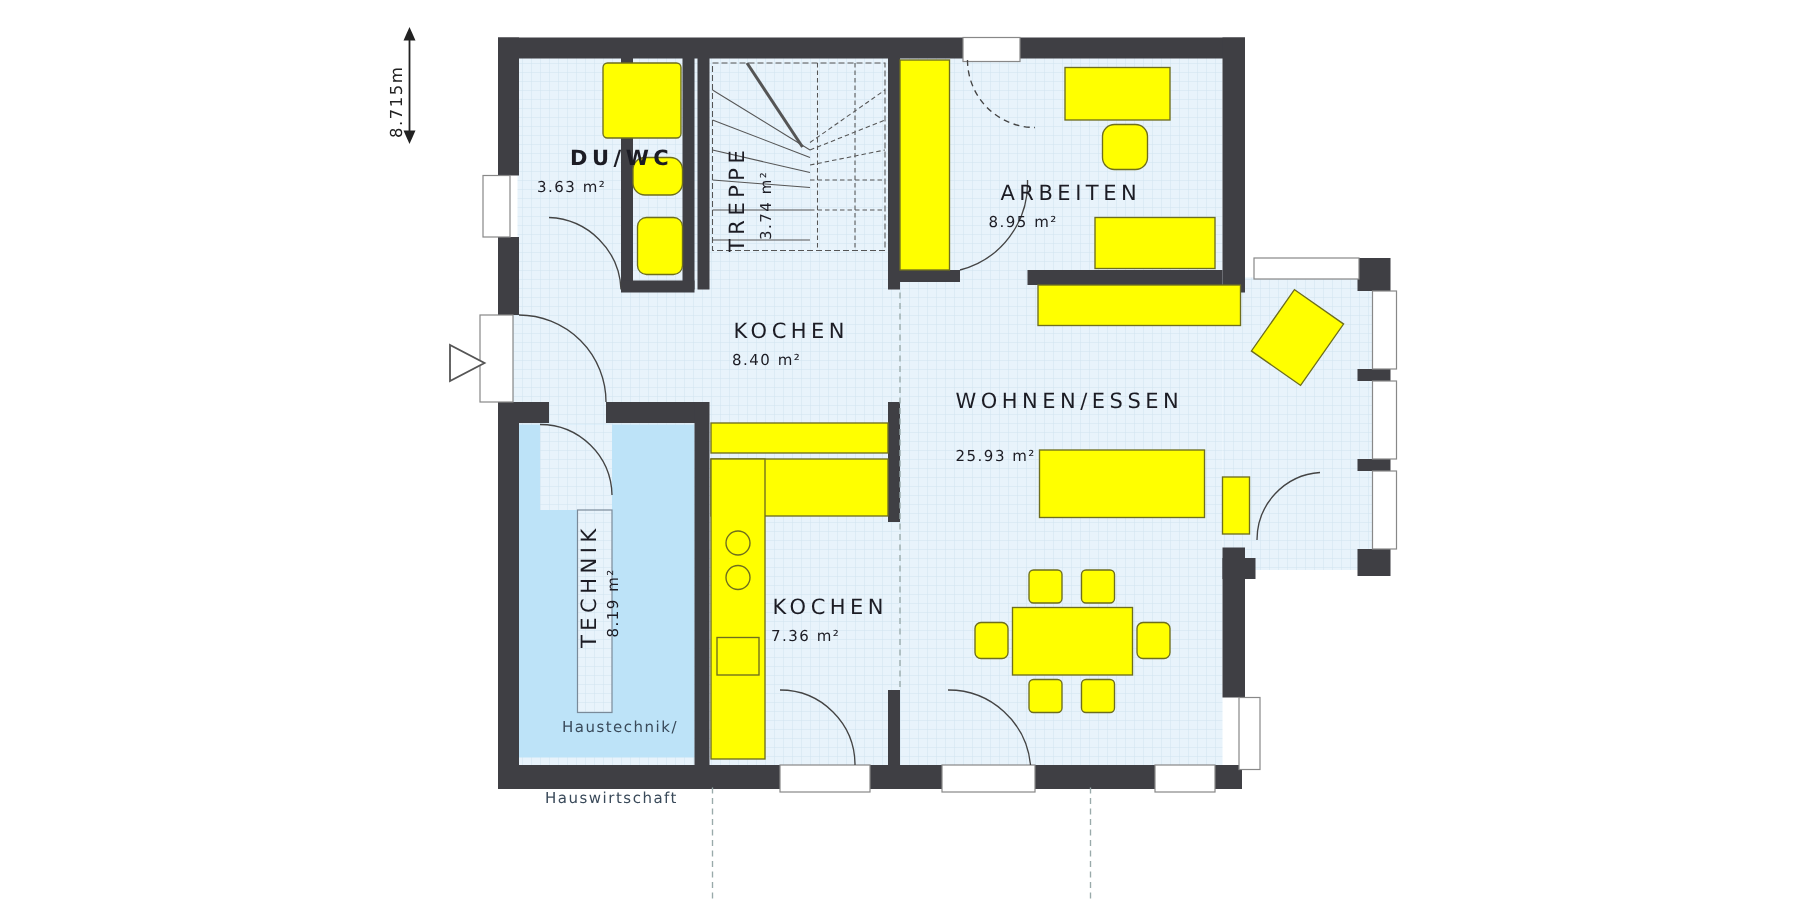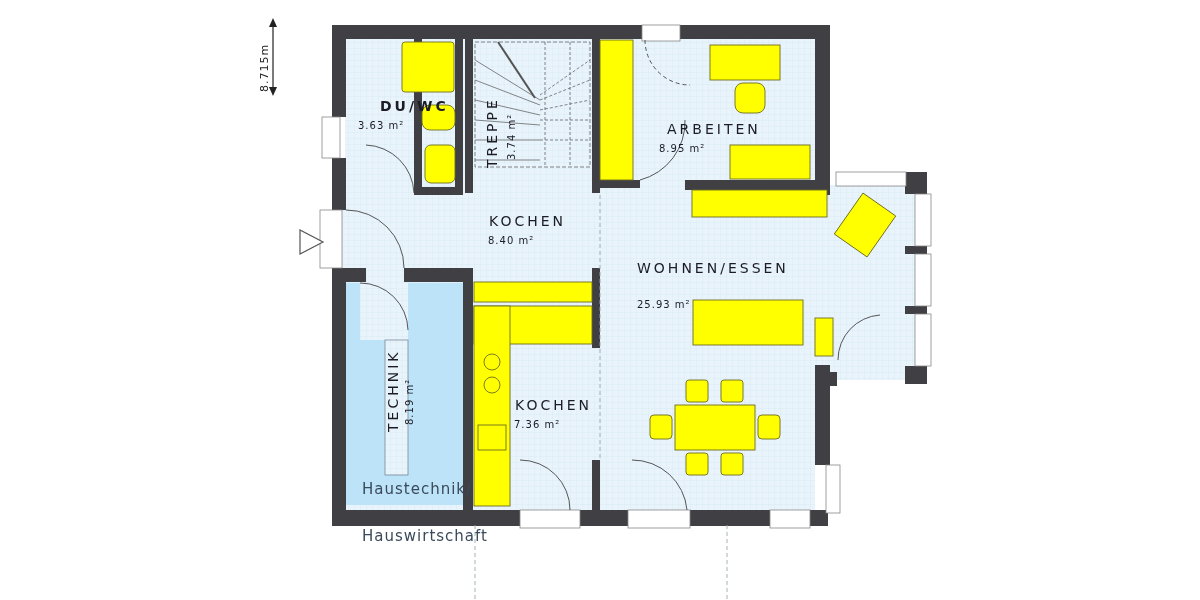--- a/index.html
+++ b/index.html
@@ -1,20 +1,20 @@
 <!DOCTYPE html>
 <html><head>
 <meta charset="utf-8">
 <style>
   html, body { margin: 0; padding: 0; }
   body { width: 1200px; height: 600px; background: #ffffff; position: relative; overflow: hidden; font-family: "DejaVu Sans", sans-serif; }
   .plan { position: absolute; left: 0; top: 0; width: 1200px; height: 600px; }
   .lbl { position: absolute; color: #1c1c24; letter-spacing: 3px; font-size: 14px; font-weight: normal; white-space: nowrap; }
   .area { position: absolute; color: #1c1c24; letter-spacing: 1px; font-size: 10px; white-space: nowrap; }
-  .sub { position: absolute; color: #3a4a5a; letter-spacing: 1px; font-size: 15px; white-space: nowrap; text-align: right; }
+  .sub { position: absolute; color: #3a4a5a; letter-spacing: 1px; font-size: 10px; white-space: nowrap; text-align: right; }
   .vert { transform-origin: left top; transform: rotate(-90deg); }
   .dim { position: absolute; font-size: 11px; letter-spacing: 1px; color: #222; transform: rotate(-90deg); transform-origin: left top; white-space: nowrap; }
 </style>
 </head>
 <body>
 
 <div class="plan">
   <svg width="1200" height="600" viewBox="0 0 1200 600">
     <defs>
       <pattern id="grid" width="6" height="6" patternUnits="userSpaceOnUse">

